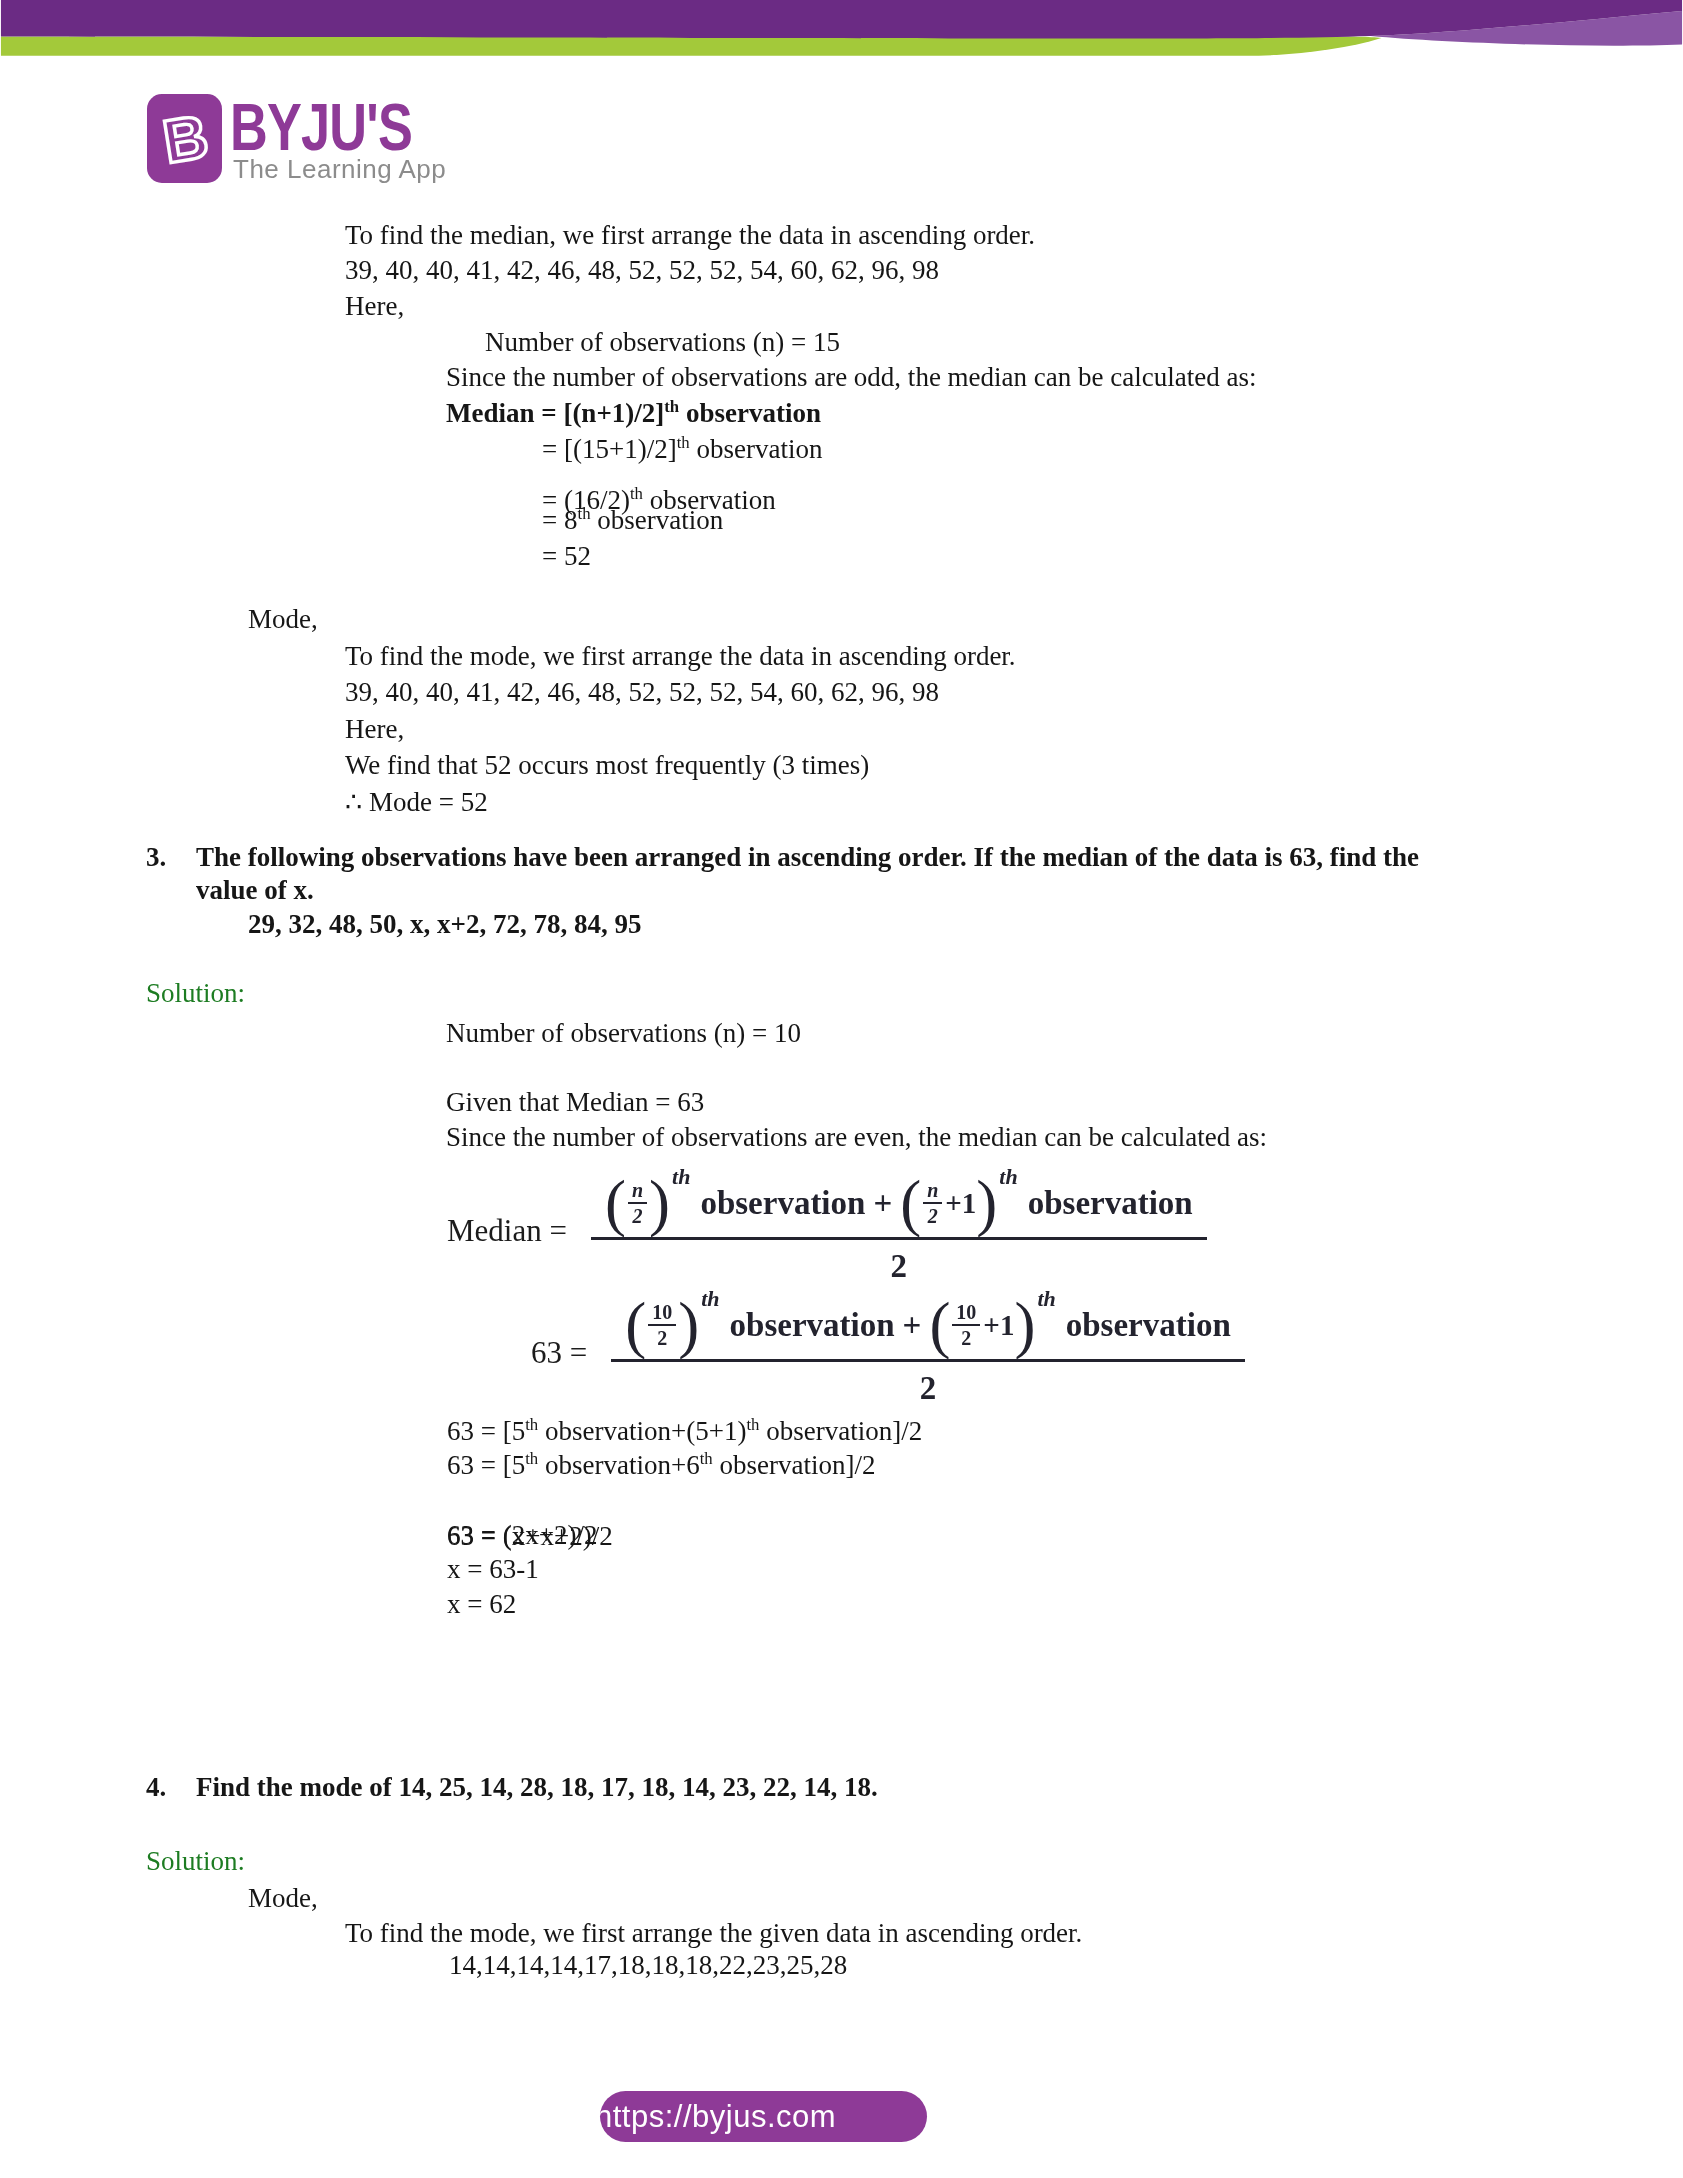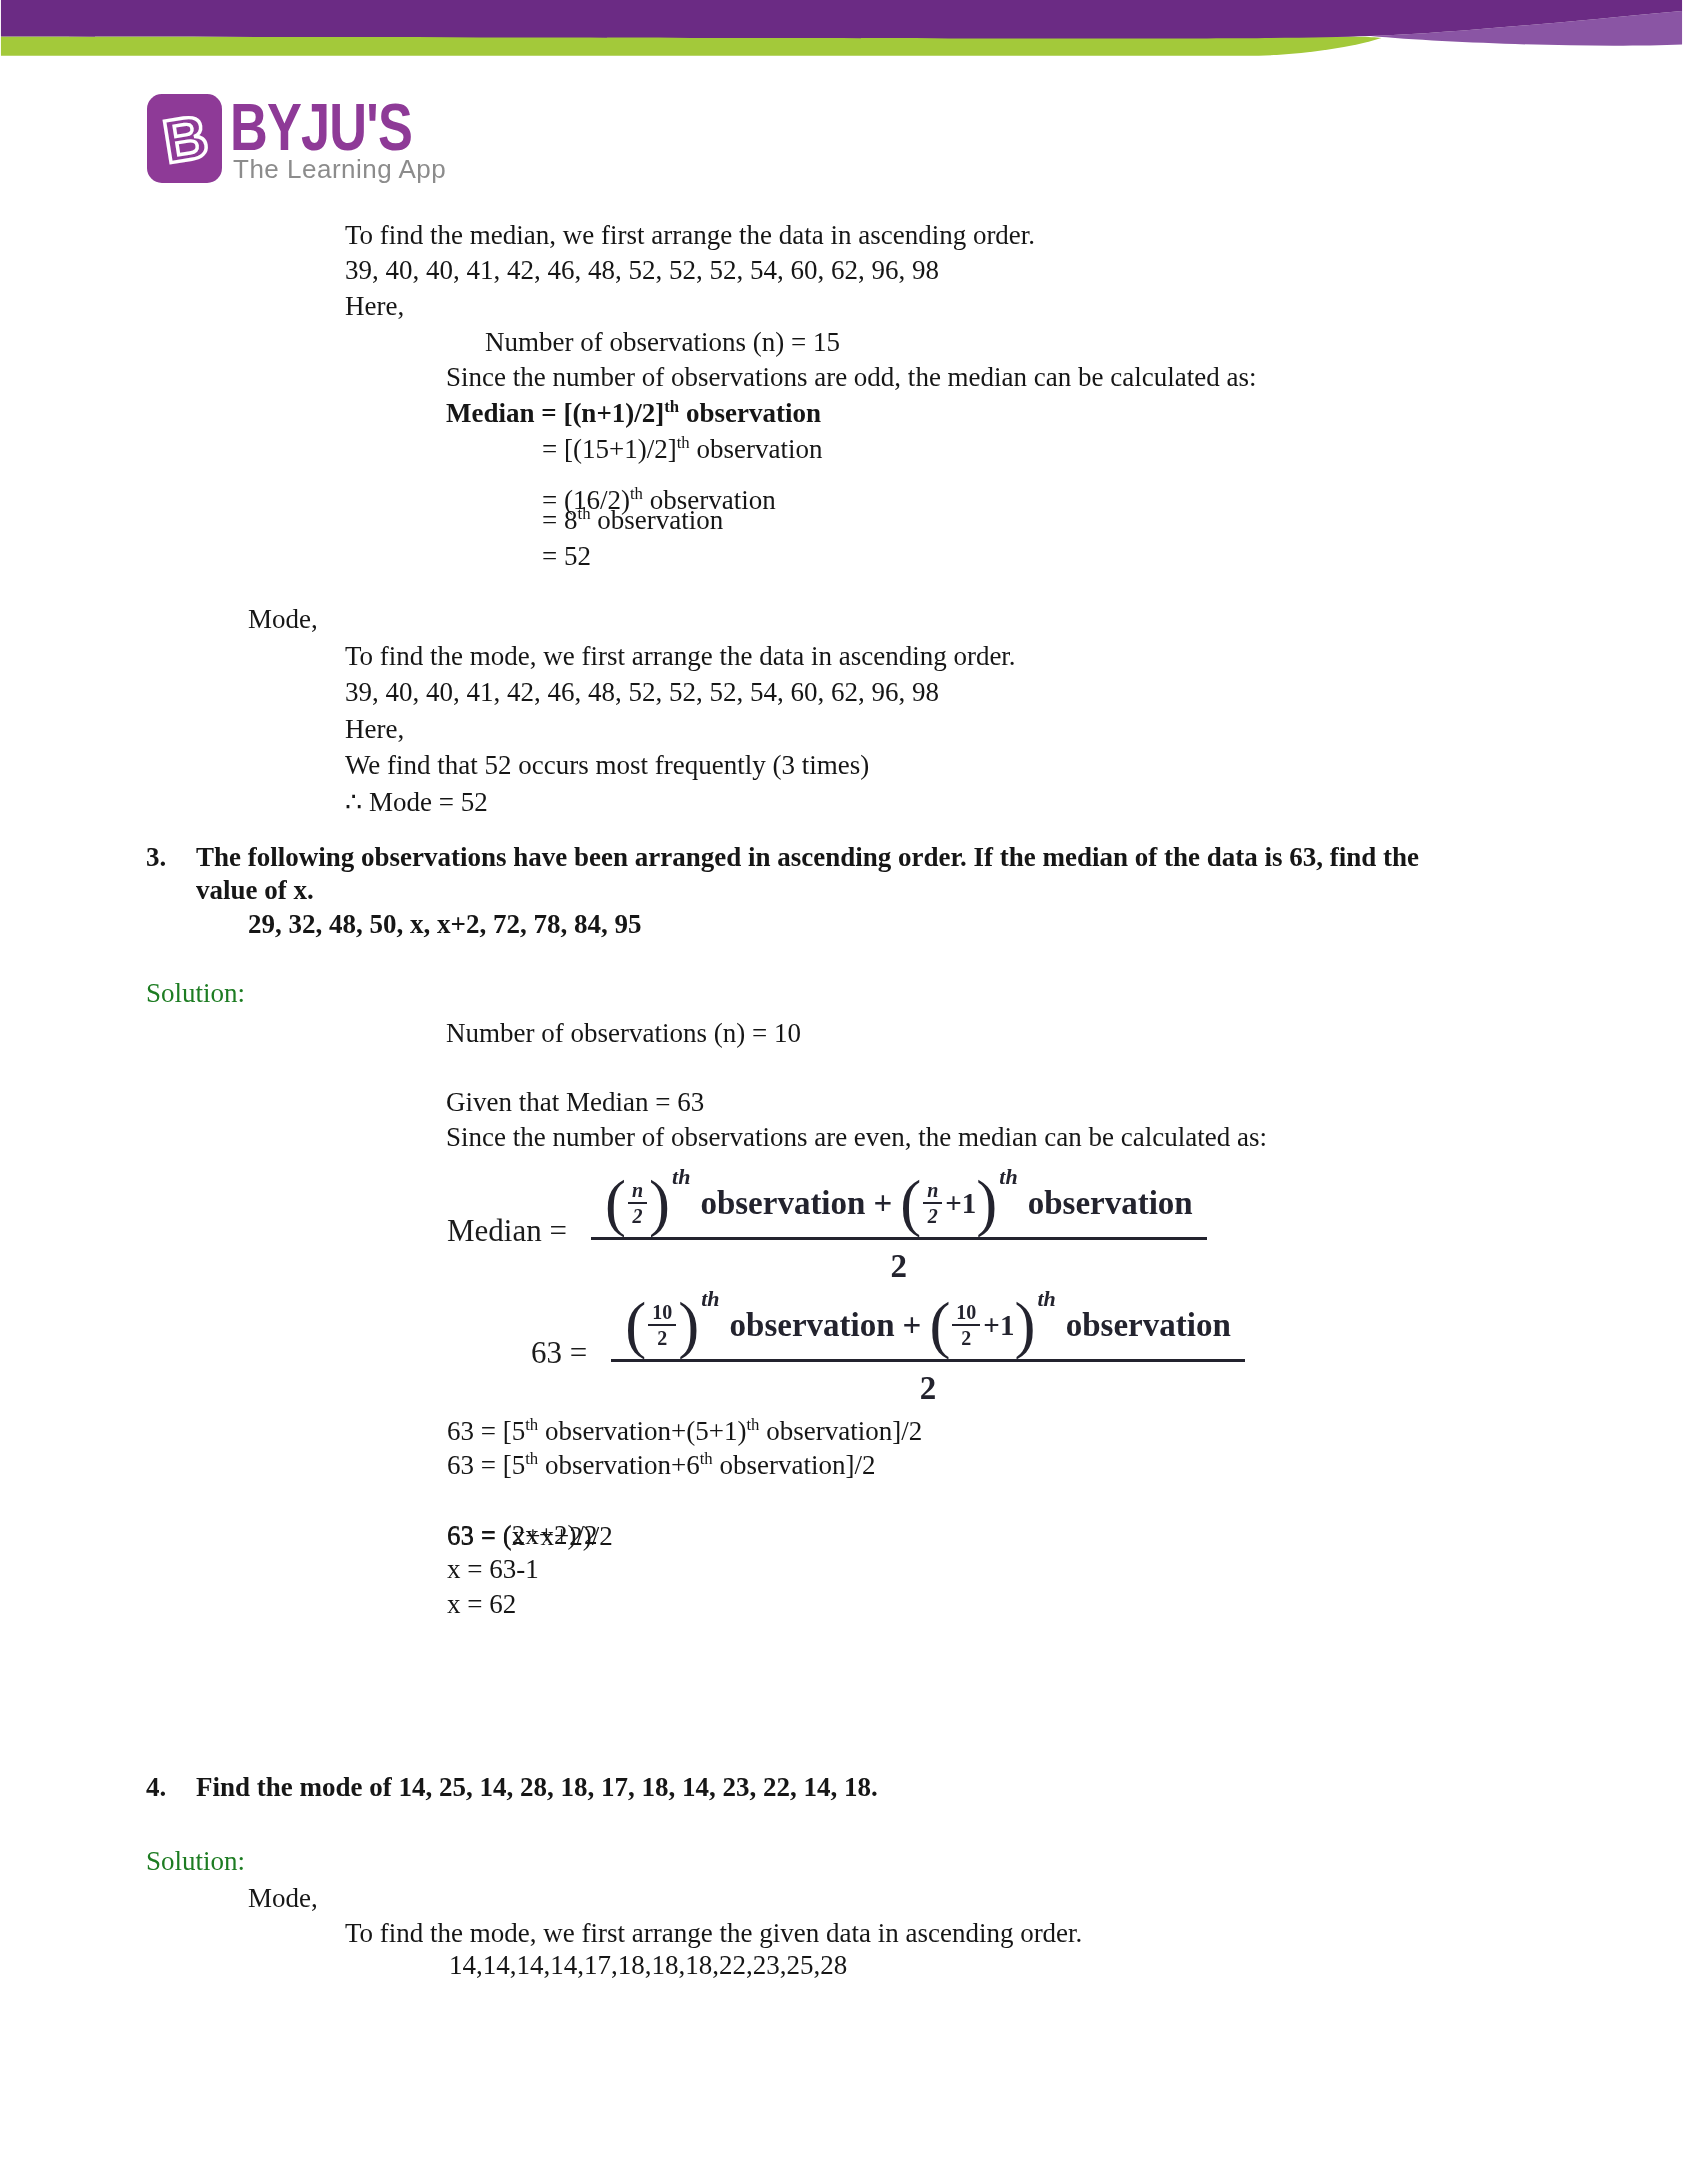--- a/index.html
+++ b/index.html
@@ -201,15 +201,18 @@
           <span class="plus1">+1</span>
           <span class="paren">)</span>
           <sup class="mth">th</sup>
         </span>
         <span class="mobs">observation</span>
       </span>
       <span class="bf-den">2</span>
     </span>
   </div>
 
+  <div class="footer-pill">
+    <span>https://byjus.com</span>
+  </div>
 
 </div>
 
 
 </body></html>

